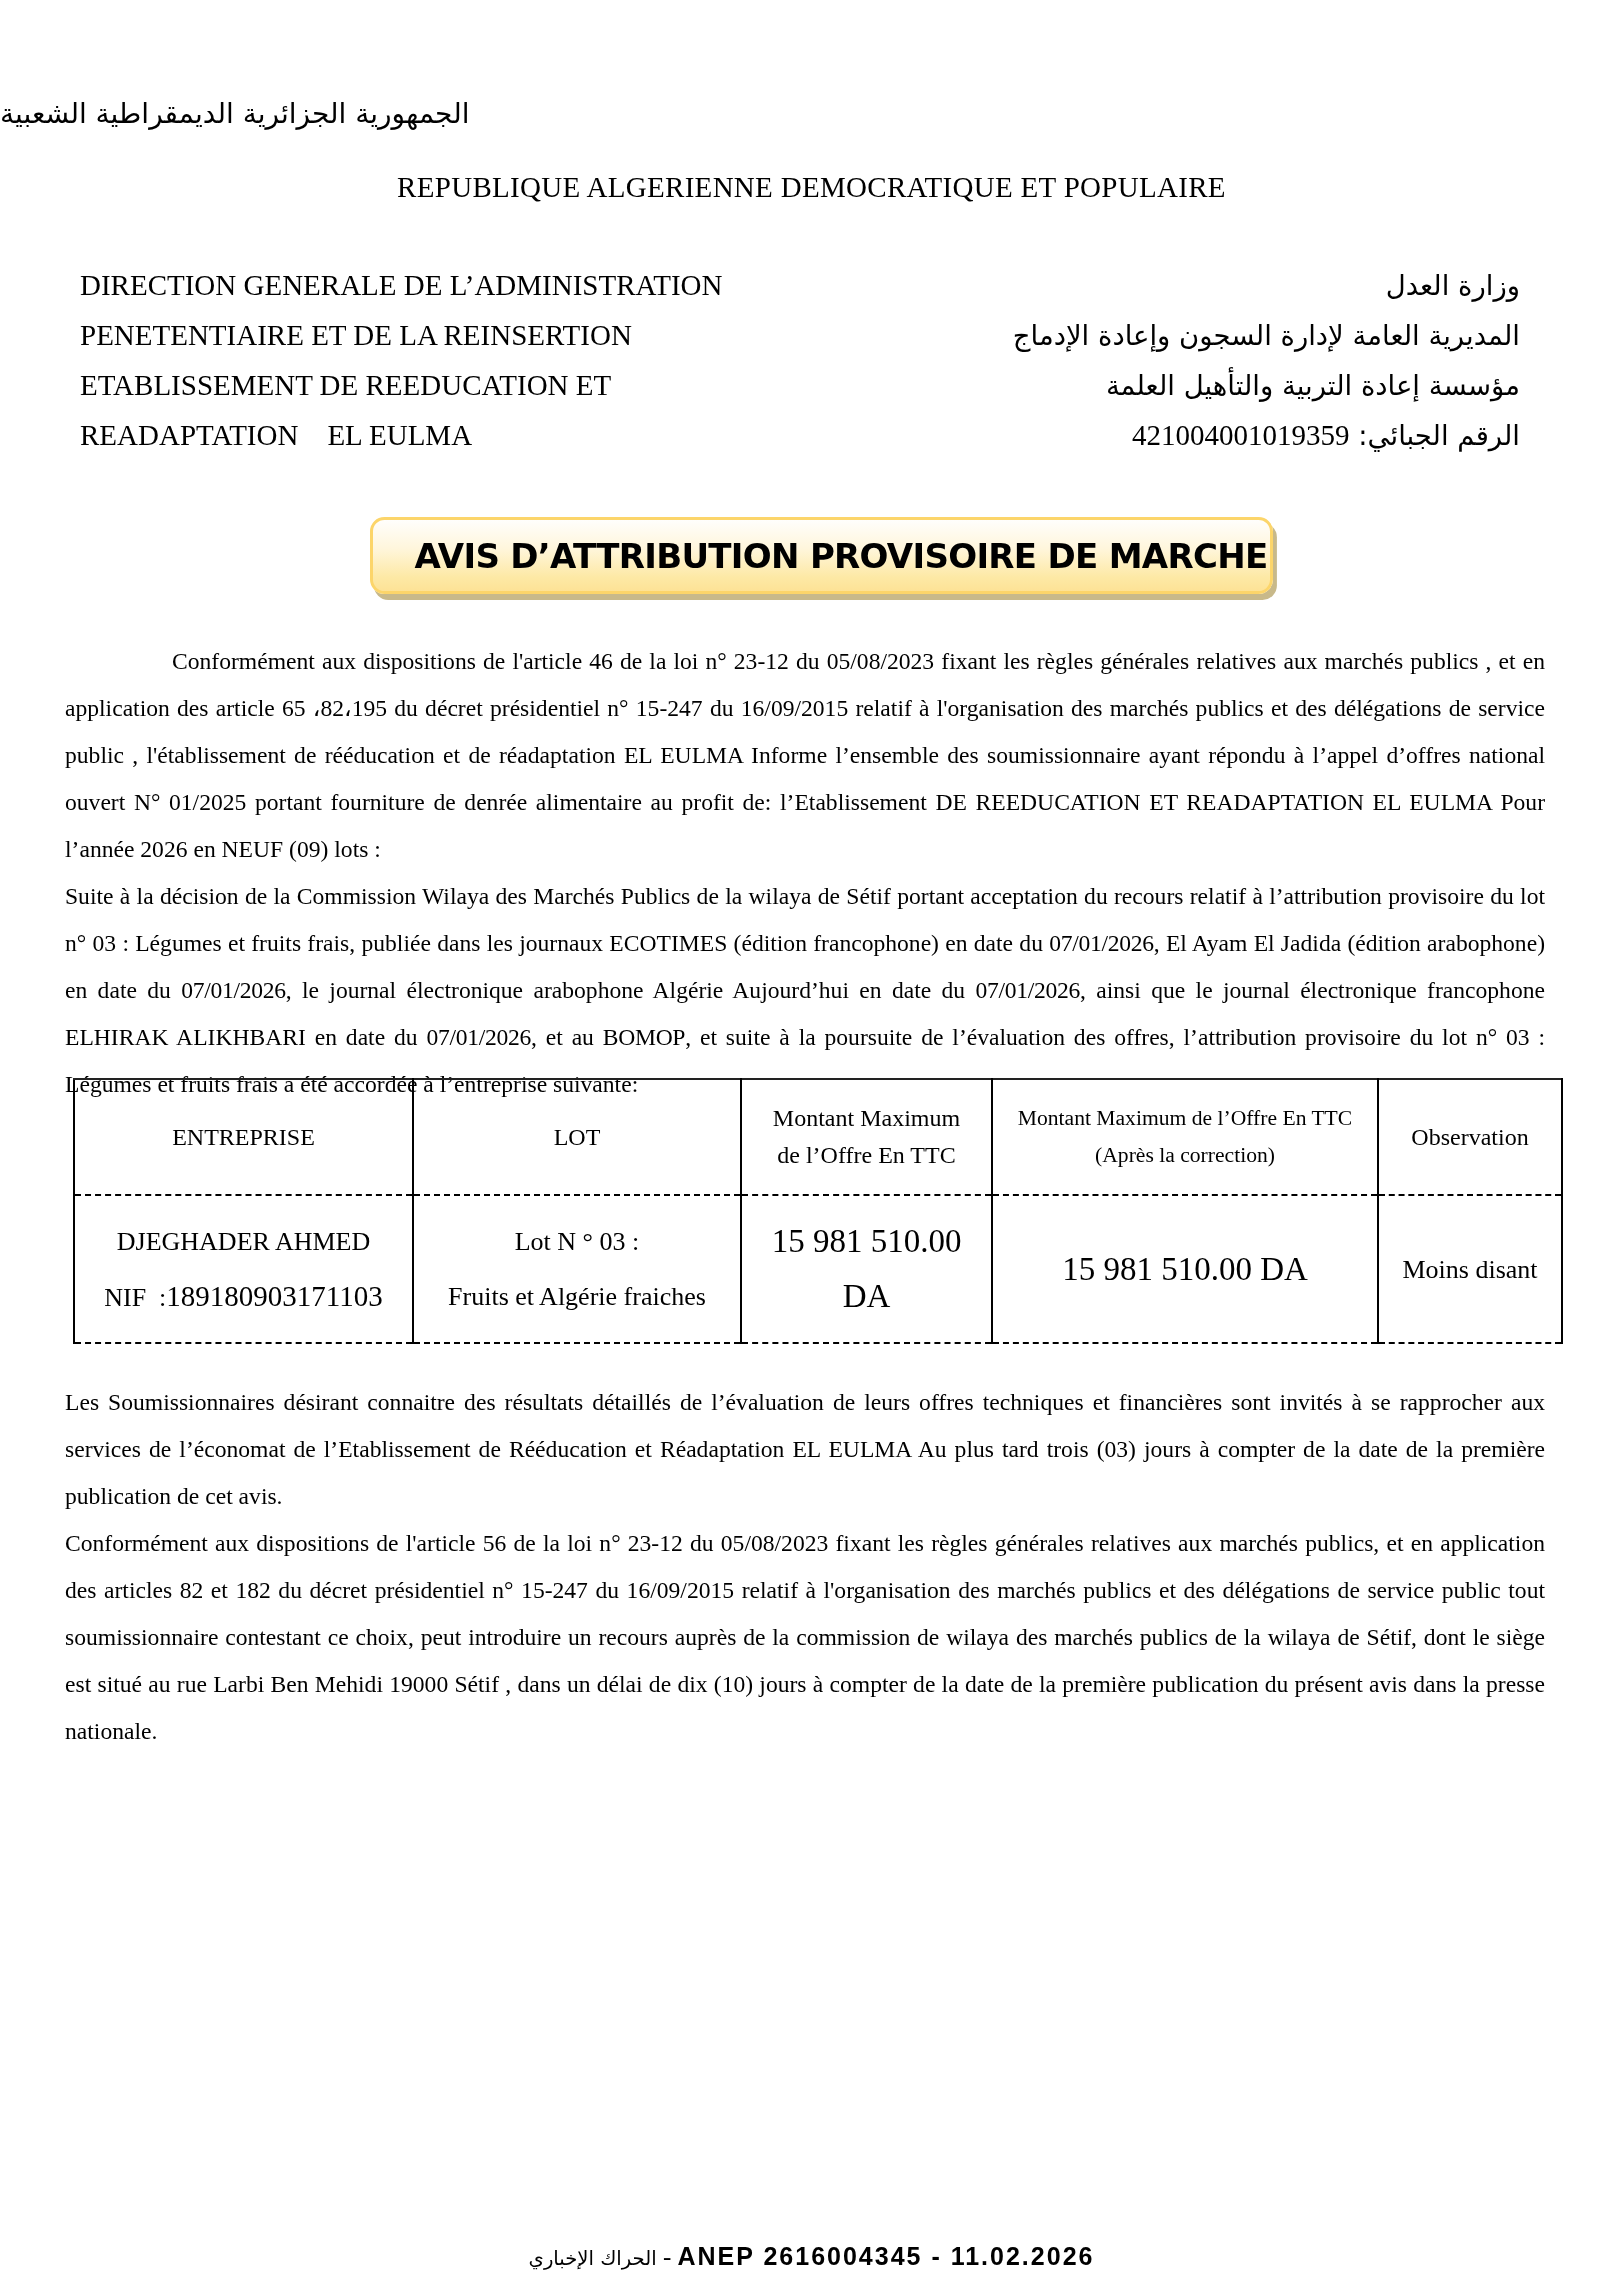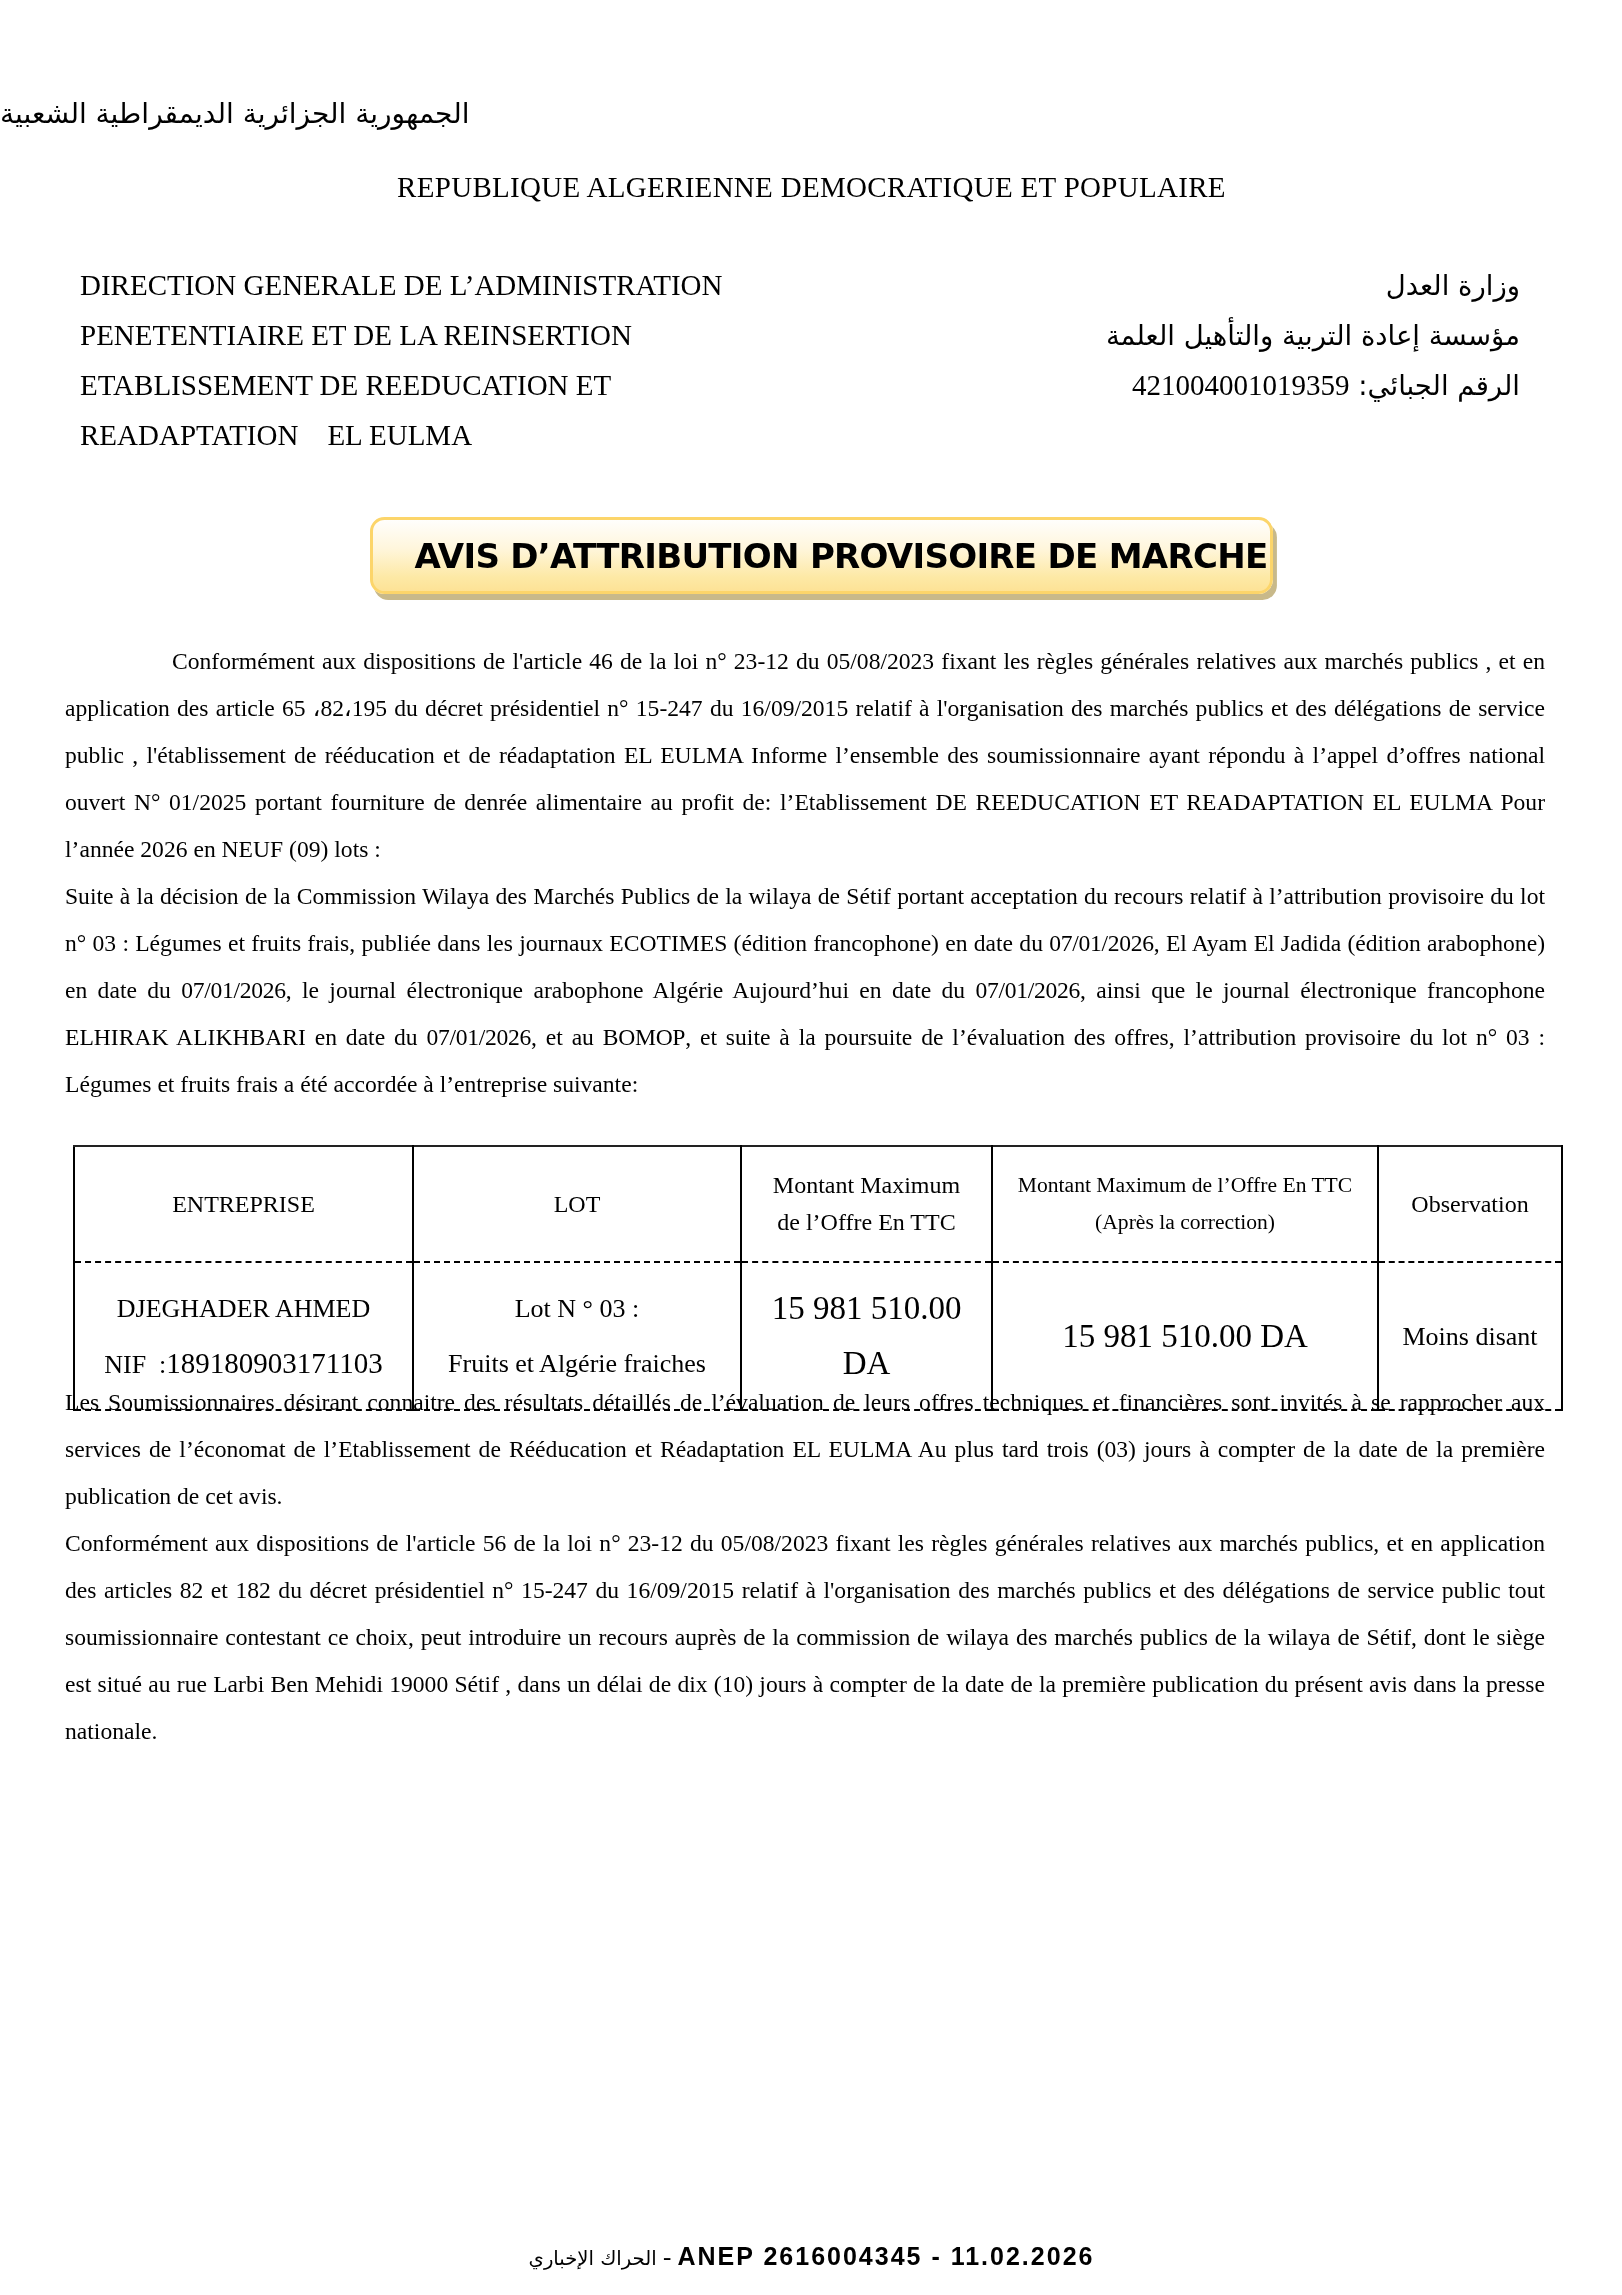--- a/index.html
+++ b/index.html
@@ -19,21 +19,21 @@
   #title-box { left:370px; top:517px; width:903px; height:77px; border:3.3px solid #fcd56a; border-radius:14.4px;
     background:linear-gradient(#fffefc 0%, #fff6dc 40%, #fde9a6 80%, #fde296 100%);
     box-shadow:3.9px 5.9px 0 #c8b98a; display:flex; align-items:center; justify-content:center; box-sizing:border-box;padding-left:39px; }
   #title-box span { font-family:"DejaVu Sans", "Liberation Sans", sans-serif; font-weight:bold; font-size:34px; letter-spacing:-0.7px; }
 
   .para { left:65px; width:1480px; font-size:23.6px; line-height:47px; text-align:justify; }
   .para p { margin:0; }
   .indent { text-indent:107px; }
   .b { font-weight:normal; letter-spacing:-0.3px; }
 
-  #award-table { left:73px; top:1145px; width:1488px; height:266px; border-collapse:collapse; table-layout:fixed;padding-left:44px; }
+  #award-table { left:73px; top:1078px; width:1488px; height:266px; border-collapse:collapse; table-layout:fixed;padding-left:44px; }
   #award-table td, #award-table th { border-left:2px solid #000; border-right:2px solid #000; text-align:center; vertical-align:middle; font-weight:normal; padding:0 3.9px; }
   #award-table thead tr { height:116px; }
   #award-table thead th { border-top:2.6px solid #222; border-bottom:2px dashed #000; font-size:24px; line-height:37px; }
   #award-table thead th.small { font-size:21.6px; line-height:37px; }
   #award-table tbody td { border-bottom:2px dashed #000; font-size:26px; line-height:55px; }
   #award-table tbody td.amount { font-size:33px; }
   #award-table tbody td .nif-num { font-size:29px; }
 
   #footer { left:0; width:1623px; top:2242px; text-align:center; font-size:25px; }
   #footer .ar-part { font-family:"DejaVu Sans", sans-serif; font-size:19.6px; }
@@ -47,20 +47,21 @@
 
 <div class="abs hdr-left">
   <div>DIRECTION GENERALE DE L’ADMINISTRATION</div>
   <div>PENETENTIAIRE ET DE LA REINSERTION</div>
   <div>ETABLISSEMENT DE REEDUCATION ET</div>
   <div>READAPTATION    EL EULMA</div>
 </div>
 
 <div class="abs hdr-right ar">
   <div>وزارة العدل</div>
+  <div>المديرية العامة لإدارة السجون وإعادة الإدماج</div>
   <div>مؤسسة إعادة التربية والتأهيل العلمة</div>
   <div class="taxid">
     <span>الرقم الجبائي:</span>
     <span class="num">421004001019359</span>
   </div>
 </div>
 
 <div id="title-box" class="abs">
   <span>AVIS D’ATTRIBUTION PROVISOIRE DE MARCHE</span>
 </div>

